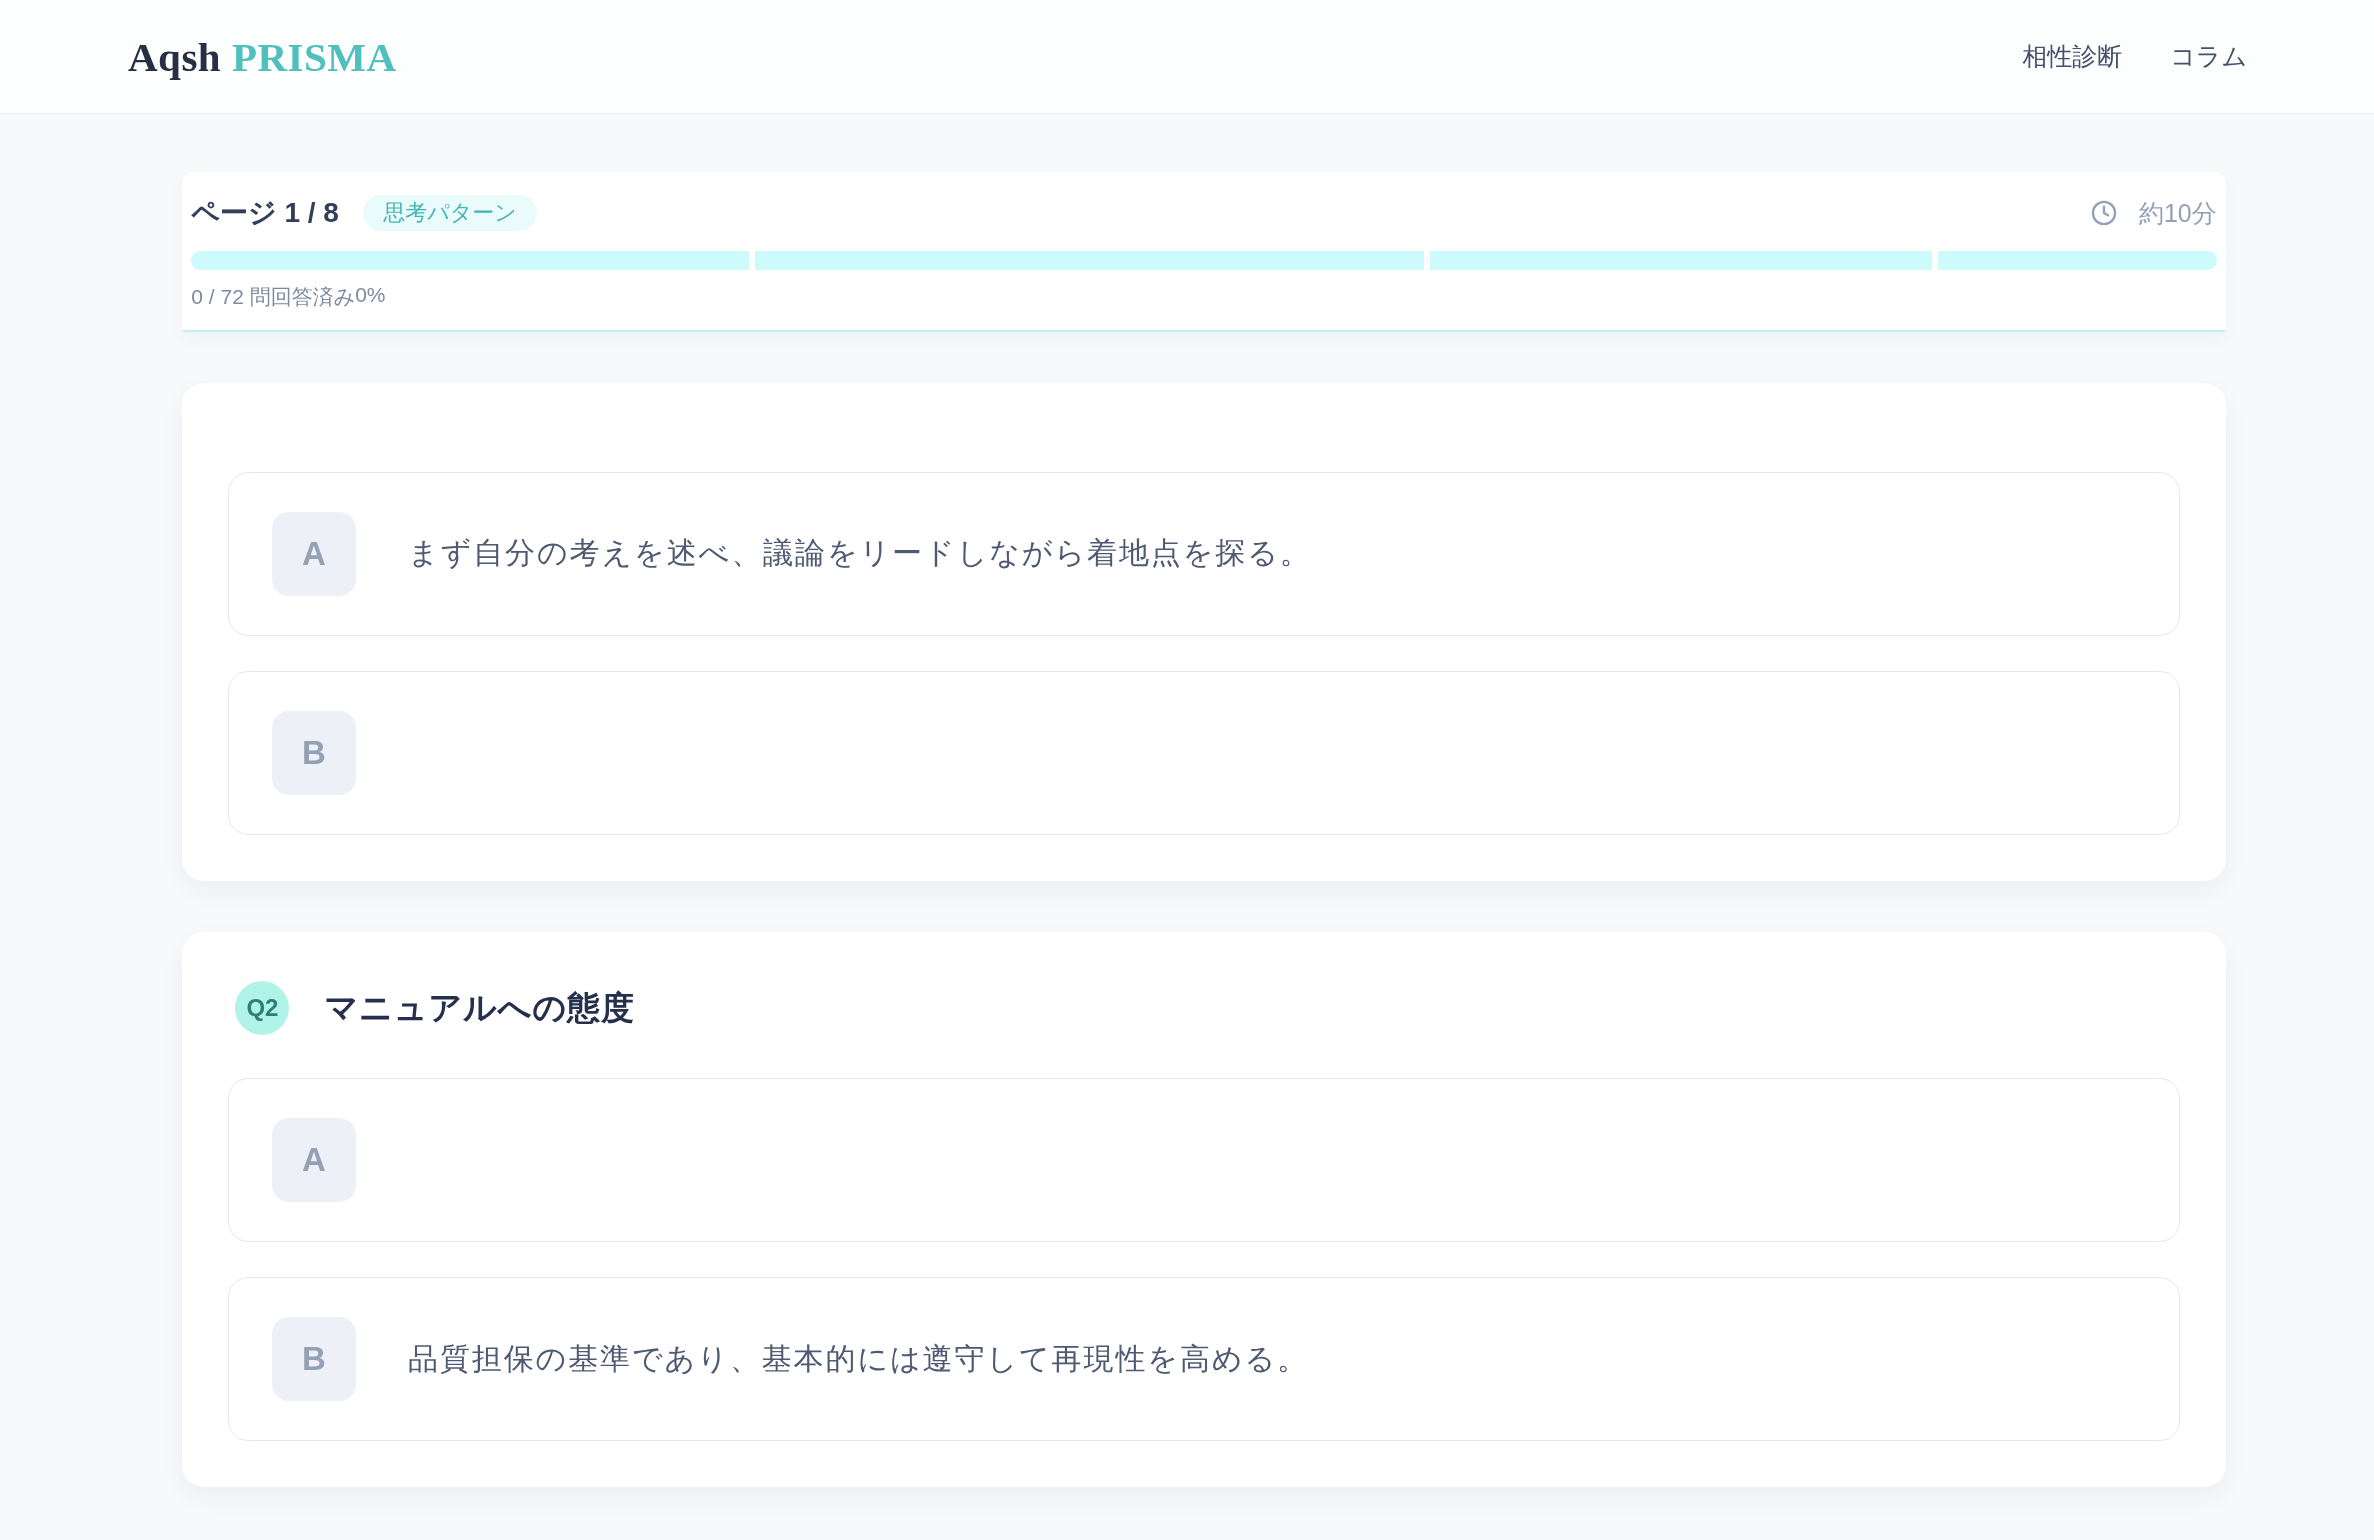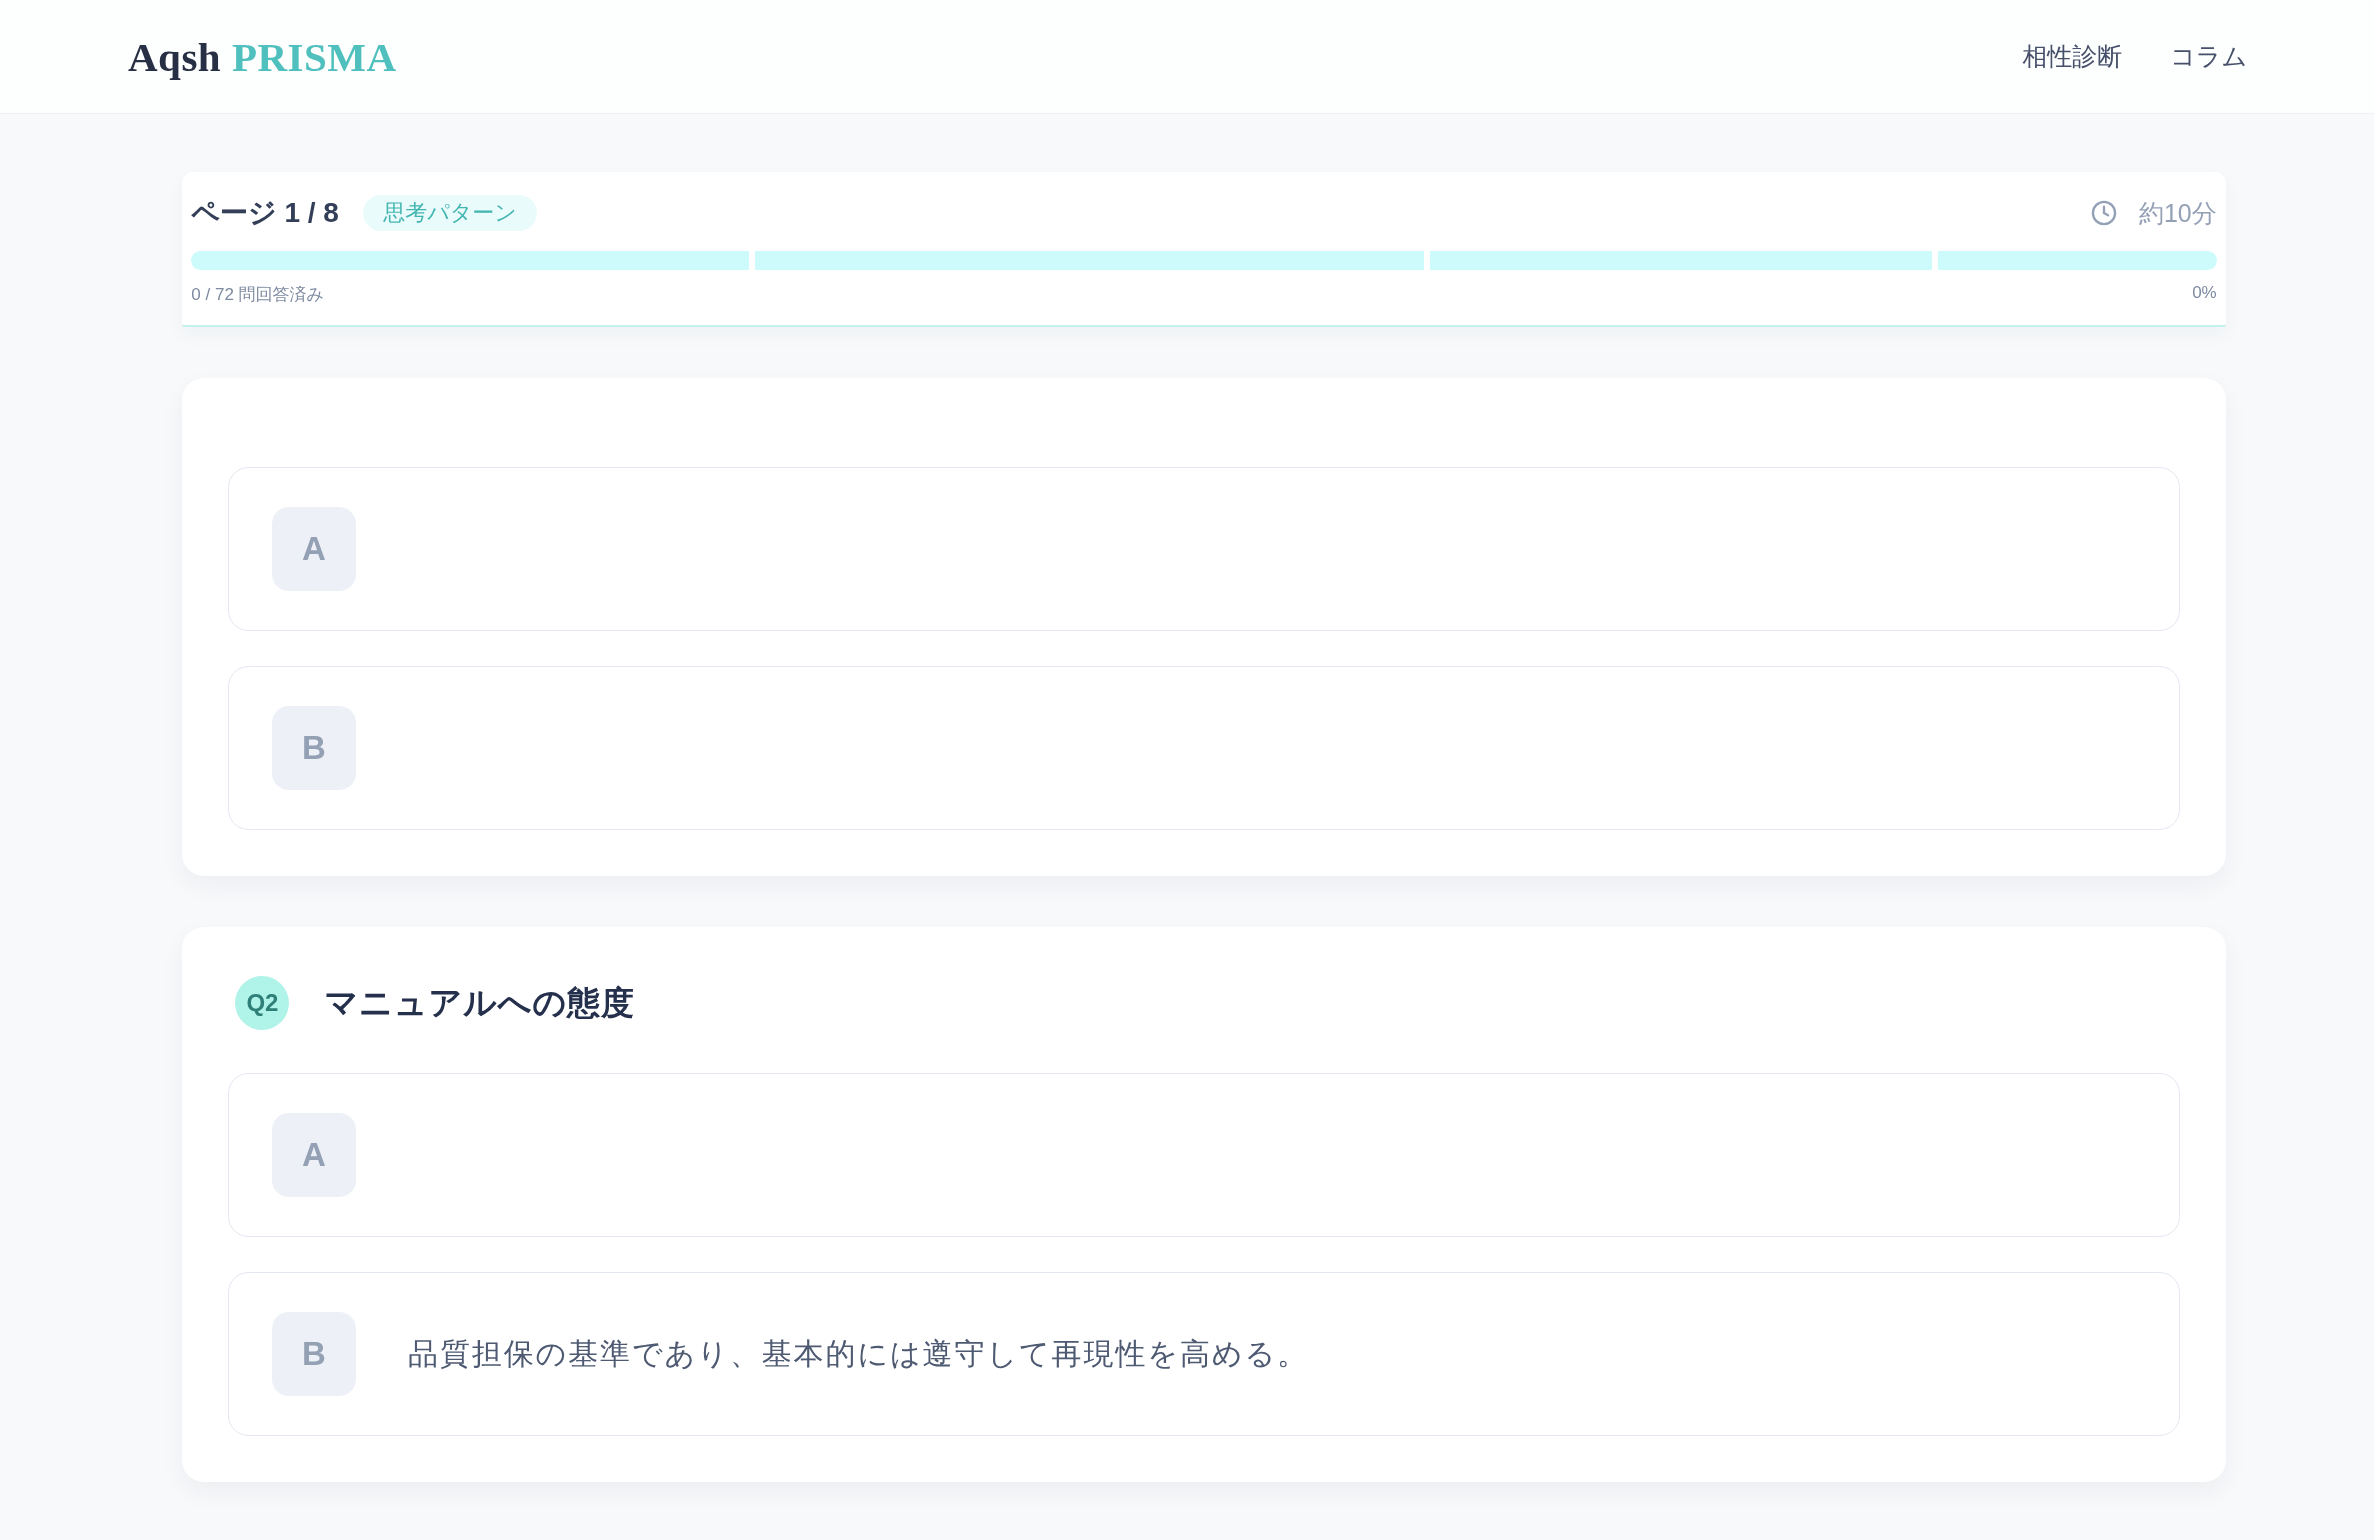--- a/index.html
+++ b/index.html
@@ -78,22 +78,22 @@
     display: flex;
     gap: 6.5px;
   }
   .progress-segment { background: #cdfbfb; position: relative; overflow: hidden; }
   .progress-segment:first-child { border-radius: 10.2px 0 0 10.2px; }
   .progress-segment:last-child { border-radius: 0 10.2px 10.2px 0; }
 
   .progress-bottom {
     margin-top: 13px;
     display: flex;
-    justify-content: space-between;
-    font-size: 17px;
+    justify-content: flex-start;
+    font-size: 21px;
     color: #7e8aa0;
   }
 
   
   .question-card {
     margin-top: 51px;
     background: #ffffff;
     border-radius: 22px;
     box-shadow: 0 9.3px 24px rgba(30, 41, 59, 0.05);
     padding: 46px;
@@ -192,20 +192,21 @@
 
     <div class="progress-bottom">
       <span>0 / 72 問回答済み</span>
       <span>0%</span>
     </div>
   </section>
 
   <section class="question-card">
     <div class="option">
       <span class="option-key">A</span>
+      <span class="option-text">まず自分の考えを述べ、議論をリードしながら着地点を探る。</span>
     </div>
     <div class="option">
       <span class="option-key">B</span>
     </div>
   </section>
 
   <section class="question-card">
     <div class="question-head">
       <span class="q-badge">Q2</span>
       <h2 class="q-title">マニュアルへの態度</h2>

